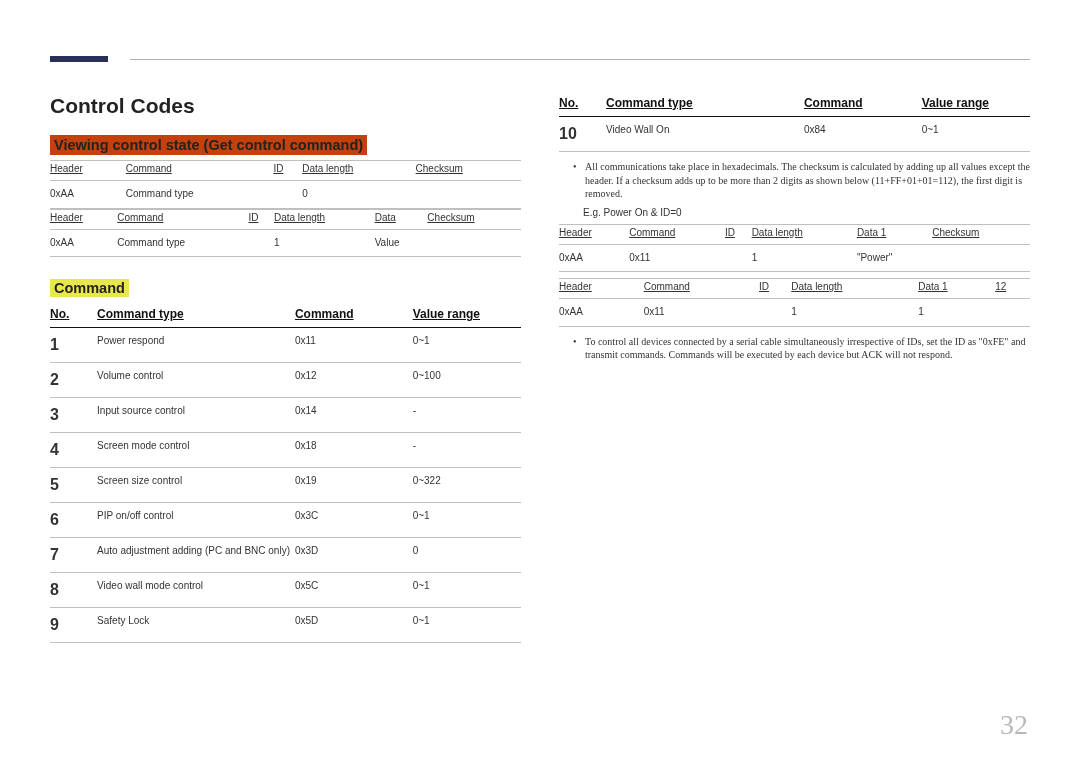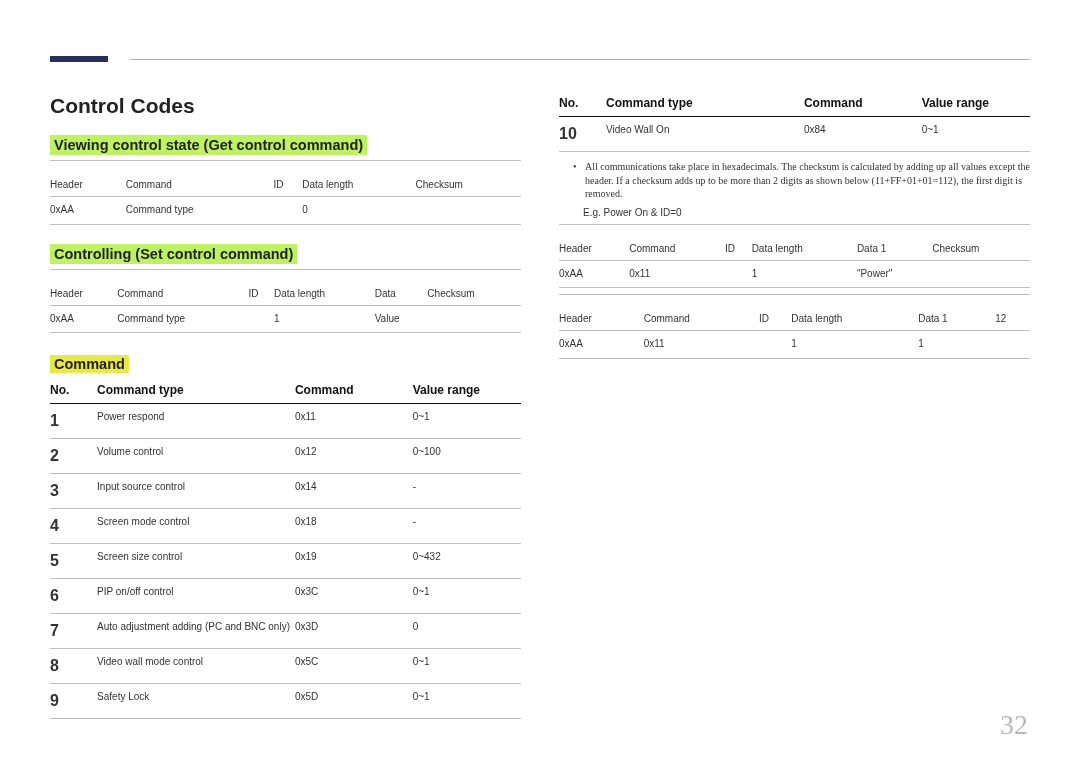--- a/index.html
+++ b/index.html
@@ -39,21 +39,21 @@
     font-weight: 700;
     color: #222;
     margin-bottom: 18px;
     margin-top: 4px;
   }
   h2 {
     font-size: 14.5px;
     font-weight: 700;
     color: #222;
     display: inline;
-    background: #bef264;
+    background: #c2410c;
     padding: 2px 4px;
     line-height: 1.0;
   }
   .h2wrap { margin-top: 14px; margin-bottom: 6px; }
   h3 {
     font-size: 14.5px;
     font-weight: 700;
     color: #222;
     display: inline;
     background: #e8e84a;
@@ -62,34 +62,35 @@
   }
   .h3wrap { margin-top: 22px; margin-bottom: 4px; }
   table { border-collapse: collapse; width: 100%; font-size: 10px; color: #333; }
   th {
     text-align: left;
     font-weight: 700;
     font-size: 12px;
     color: #111;
     padding: 6px 4px 6px 0;
     border-bottom: 1.4px solid #111;
+    text-decoration: underline;
   }
   td {
     padding: 7px 4px 7px 0;
     border-bottom: 0.7px solid #bfbfbf;
     vertical-align: top;
     line-height: 1.25;
   }
   .small-table th {
     font-weight: 400;
     font-size: 10px;
     color: #333;
     border-bottom: 0.7px solid #bfbfbf;
     border-top: 0.7px solid #bfbfbf;
-    padding: 18px 4px 6px 0;
+    padding: 2px 4px 6px 0;
   }
   .small-table td { border-bottom: 0.7px solid #bfbfbf; }
   .cmd-table th.no { width: 10%; }
   .cmd-table th.ct { width: 42%; }
   .cmd-table th.cmd { width: 25%; }
   .cmd-table th.vr { width: 23%; }
   .cmd-table td.no { font-weight: 700; font-size: 16px; }
   ul.bullets { list-style: none; margin: 8px 0 6px 14px; font-size: 10px; color: #333; line-height: 1.35; font-family: Liberation Serif, serif; }
   ul.bullets li { position: relative; padding-left: 12px; margin-bottom: 2px; }
   ul.bullets li::before { content: "•"; position: absolute; left: 0; top: 0; }
@@ -129,21 +130,20 @@
       <tr>
         <td>0xAA</td>
         <td>Command type</td>
         <td></td>
         <td>0</td>
         <td></td>
       </tr>
     </tbody>
       </table>
 
-    <div class="h2wrap" style="margin-top:20px;"><h2>Controlling (Set control command)</h2></div>
     <table class="small-table">
       <tbody>
           <tr>
         <th>Header</th>
         <th>Command</th>
         <th>ID</th>
         <th>Data length</th>
         <th>Data</th>
         <th>Checksum</th>
       </tr>
@@ -190,21 +190,21 @@
           <tr>
             <td class="no">4</td>
             <td>Screen mode control</td>
             <td>0x18</td>
             <td>-</td>
           </tr>
           <tr>
             <td class="no">5</td>
             <td>Screen size control</td>
             <td>0x19</td>
-            <td>0~432</td>
+            <td>0~322</td>
           </tr>
           <tr>
             <td class="no">6</td>
             <td>PIP on/off control</td>
             <td>0x3C</td>
             <td>0~1</td>
           </tr>
           <tr>
             <td class="no">7</td>
             <td>Auto adjustment adding (PC and BNC only)</td>
@@ -289,16 +289,19 @@
         <td>0xAA</td>
         <td>0x11</td>
         <td></td>
         <td>1</td>
         <td>1</td>
         <td></td>
       </tr>
     </tbody>
       </table>
 
+    <ul class="bullets">
+      <li>To control all devices connected by a serial cable simultaneously irrespective of IDs, set the ID as "0xFE" and transmit commands. Commands will be executed by each device but ACK will not respond.</li>
+    </ul>
   </div>
 </div>
 
 <div class="page-num">32</div>
 
 </body></html>

